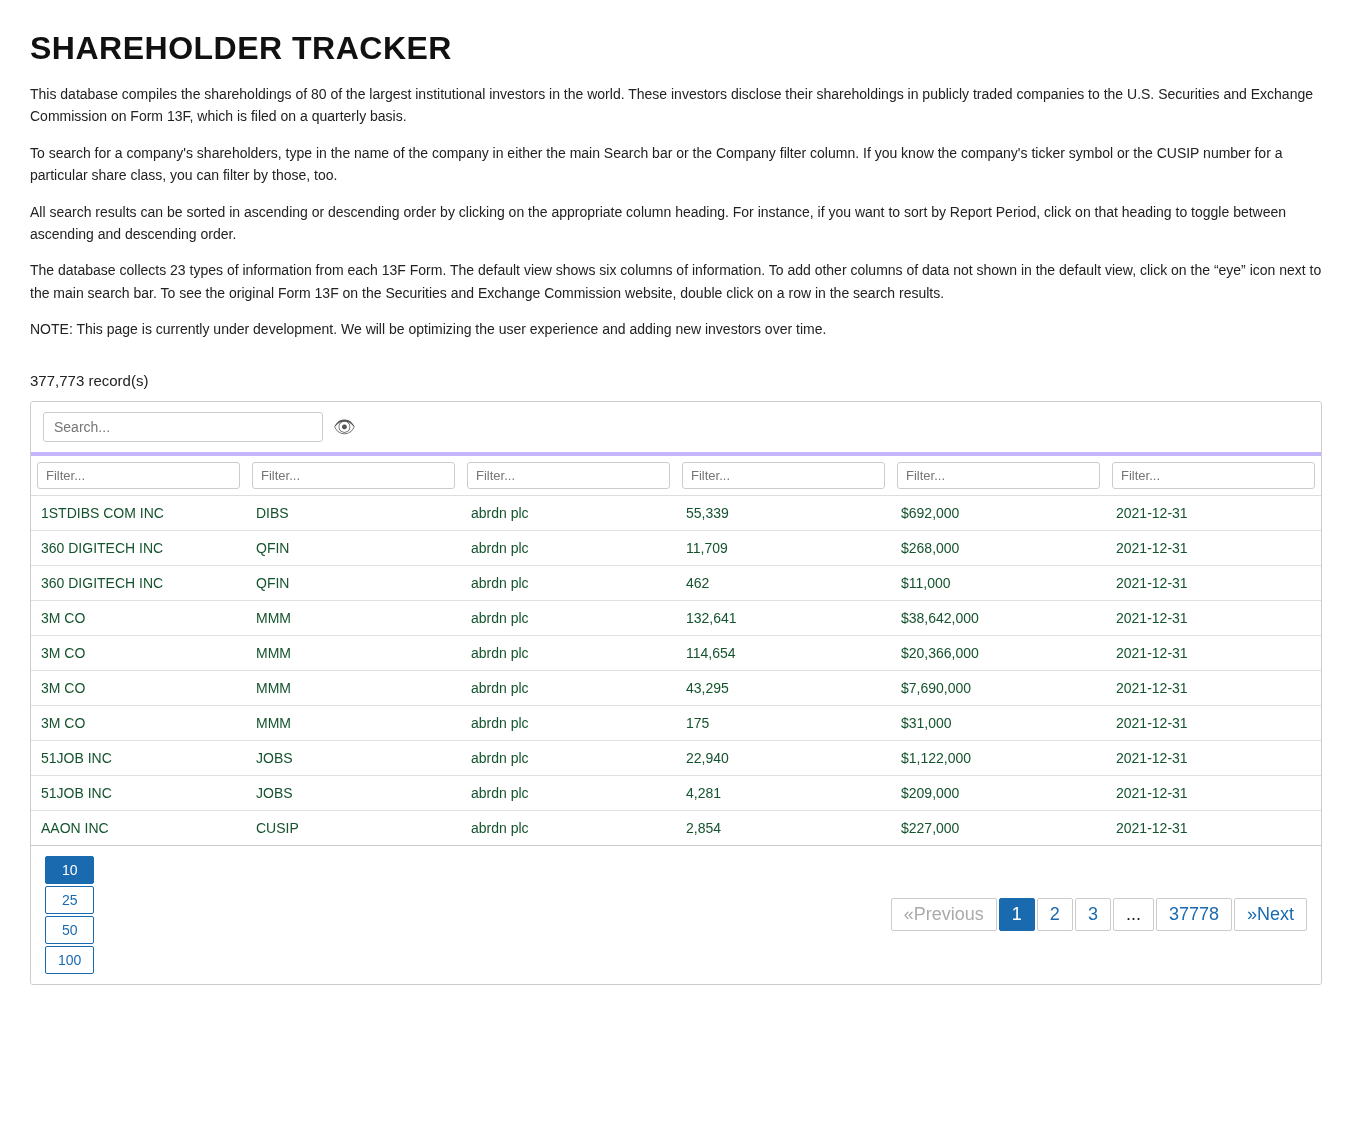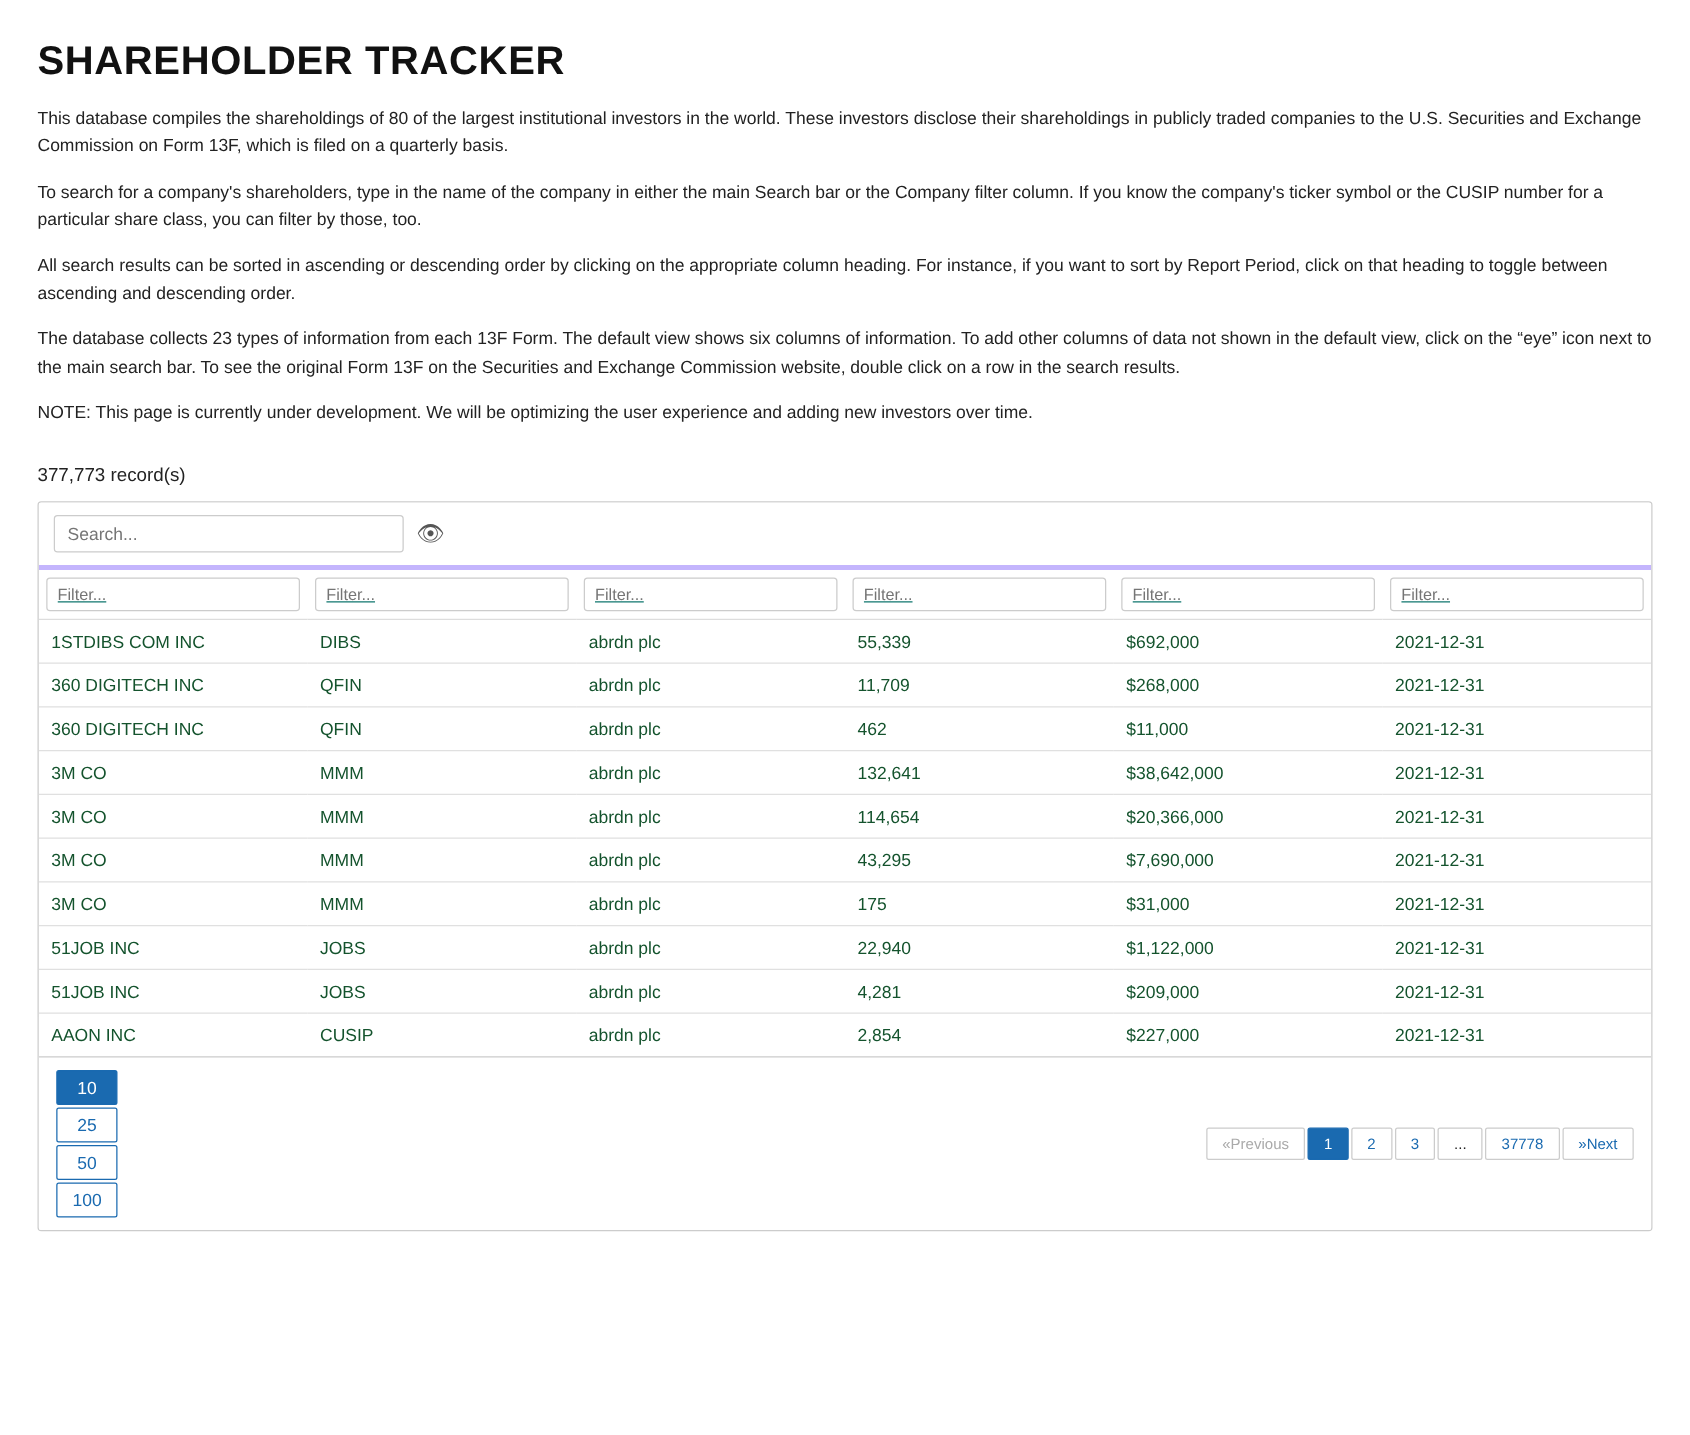--- a/index.html
+++ b/index.html
@@ -82,23 +82,22 @@
     .filter-row td {
       padding: 6px 6px;
       border-bottom: 1px solid #ddd;
     }
     .filter-row input {
       width: 100%;
       border: 1px solid #ccc;
       border-radius: 3px;
       padding: 5px 8px;
       font-size: 13px;
-      color: #0f766e;
+      color: #3b82f6;
       outline: none;
-      text-decoration: underline;
     }
     tbody tr {
       border-bottom: 1px solid #e0e0e0;
     }
     tbody tr:last-child {
       border-bottom: none;
     }
     tbody td {
       padding: 9px 10px;
       color: #14532d;
@@ -133,21 +132,21 @@
     .page-nav-buttons {
       display: flex;
       align-items: center;
       gap: 2px;
     }
     .page-nav-btn {
       padding: 5px 12px;
       border: 1px solid #ccc;
       background: #fff;
       color: #1a6ab0;
-      font-size: 12px;
+      font-size: 18px;
       cursor: pointer;
       border-radius: 2px;
     }
     .page-nav-btn.active {
       background: #1a6ab0;
       color: #fff;
       border-color: #1a6ab0;
     }
     .page-nav-btn.disabled {
       color: #aaa;

